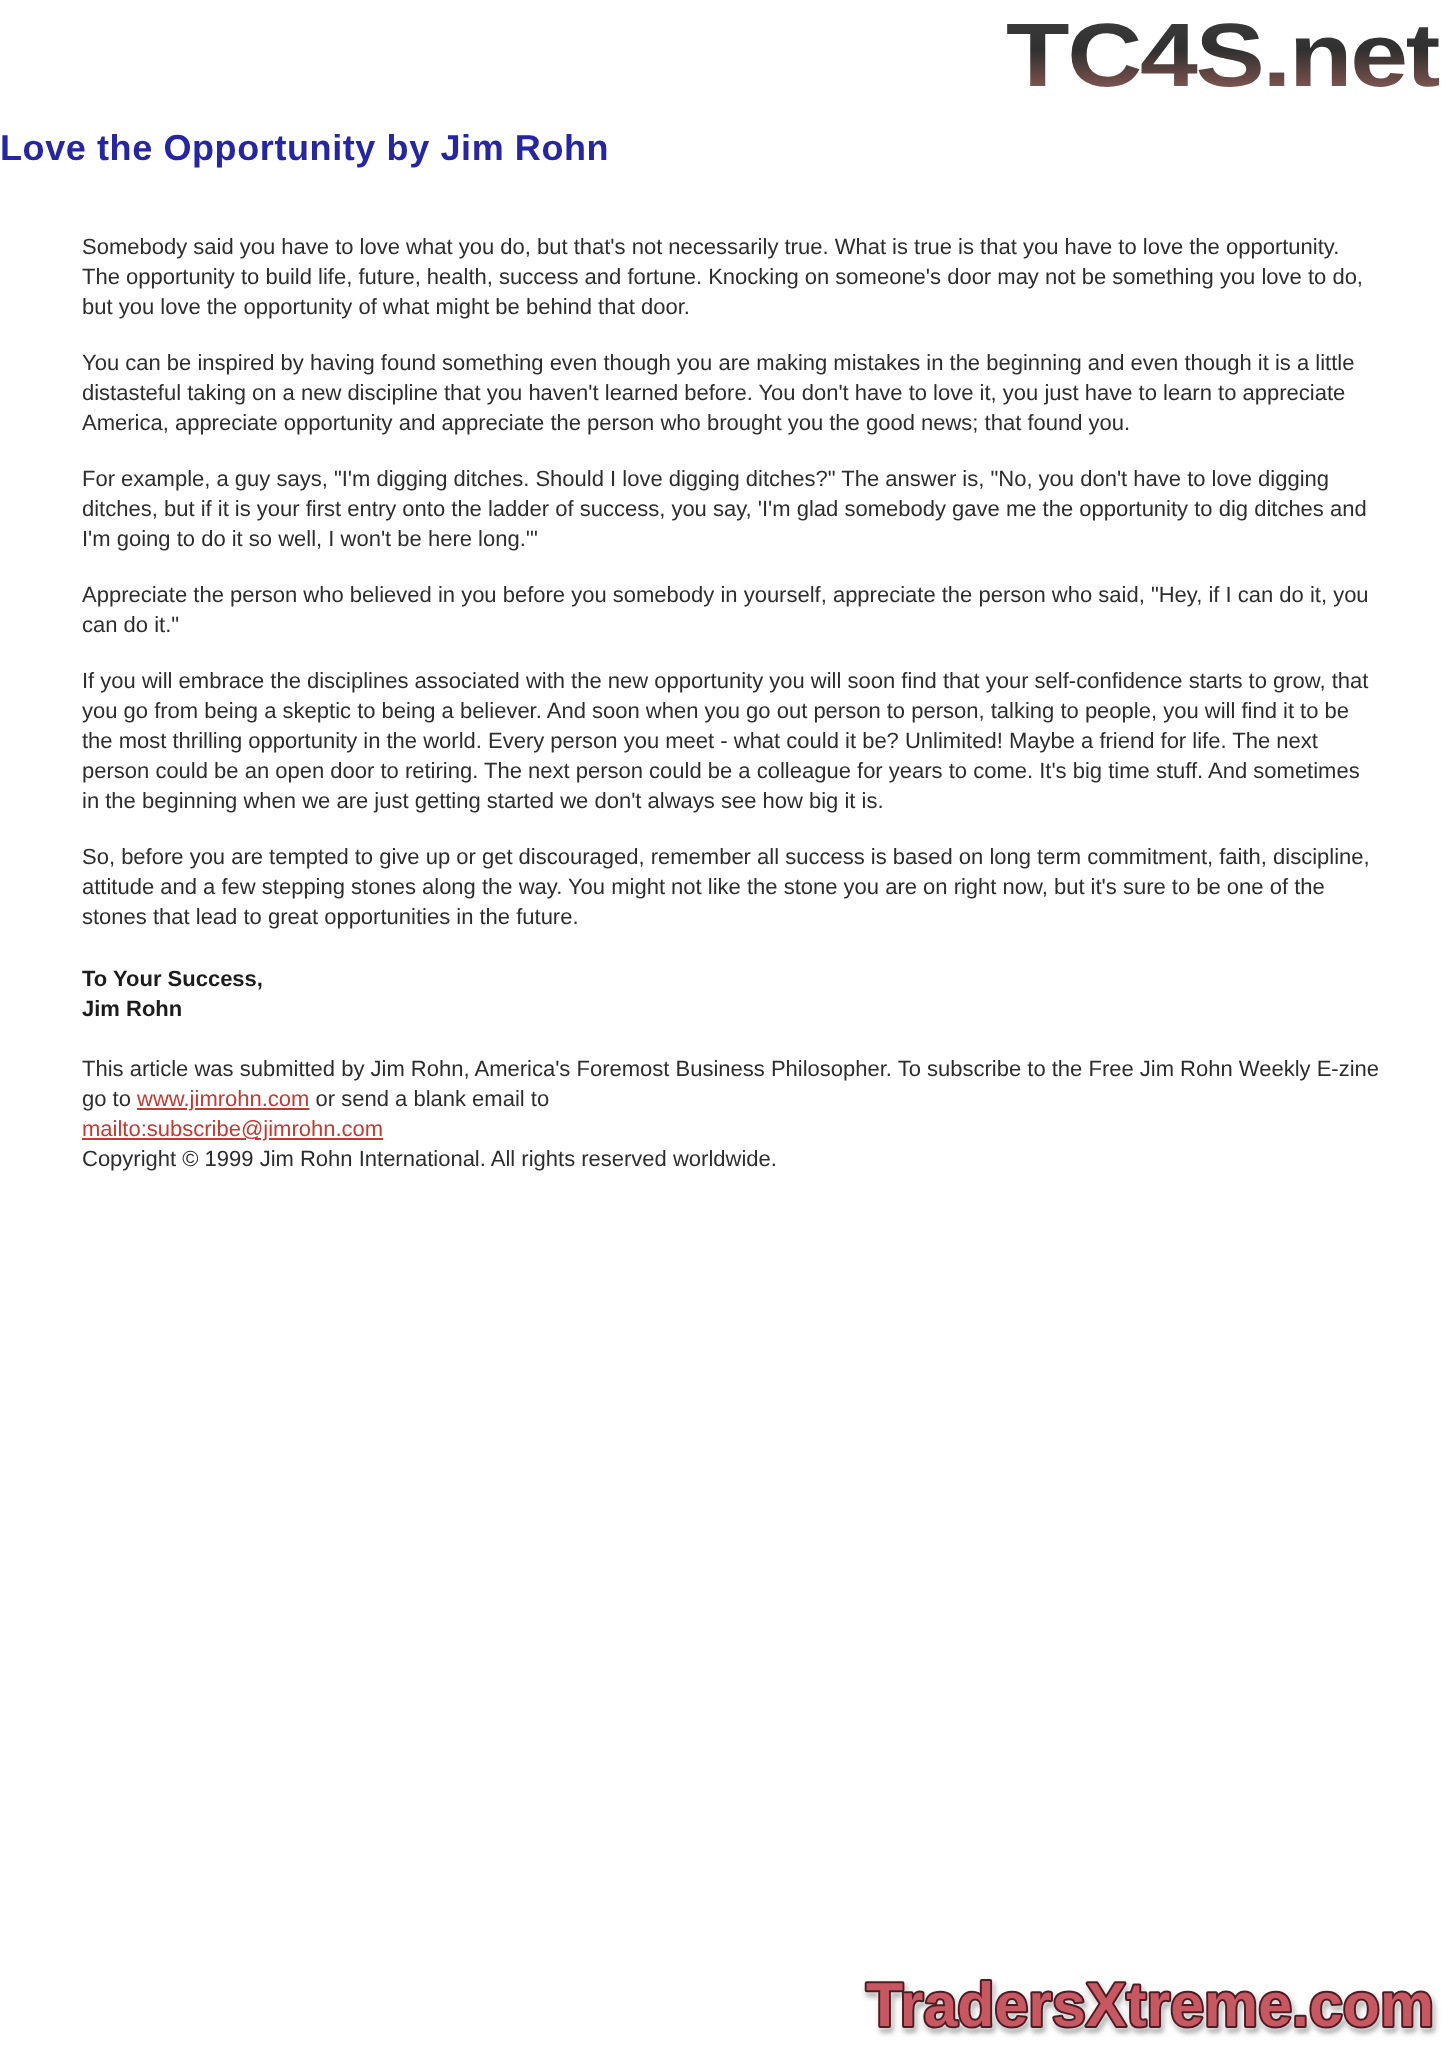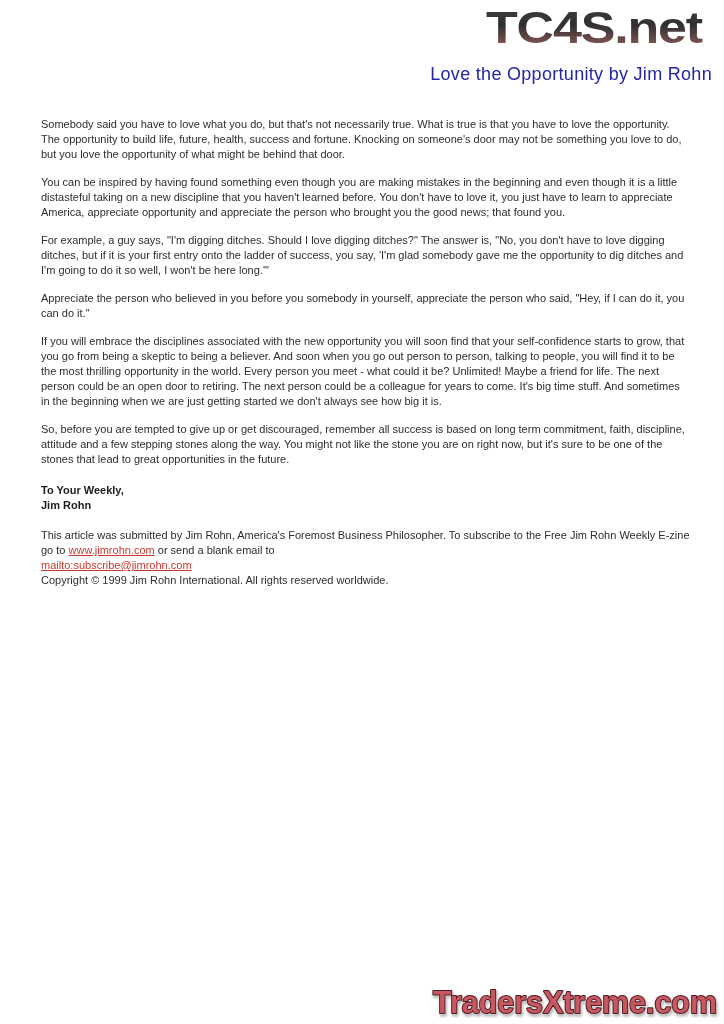--- a/index.html
+++ b/index.html
@@ -6,30 +6,30 @@
   .page {
     position: relative;
     width: 724px;
     height: 1024px;
     background: #ffffff;
     overflow: hidden;
     font-family: "Liberation Sans", "DejaVu Sans", sans-serif;
   }
 
   
-  .top-logo { position: absolute; top: 2px; right: 19px; }
+  .top-logo { position: absolute; top: 2px; right: 2px; }
 
   
   .title {
     position: absolute;
-    top: 64px; left: 0; right: 12px;
+    top: 64px; left: 0; right: 0;
     margin: 0;
-    text-align: right;
+    text-align: left;
     font-size: 18px;
-    font-weight: normal;
+    font-weight: bold;
     letter-spacing: 0.3px;
     color: #2525a5;
   }
 
   
   .content {
     position: absolute;
     top: 117px;
     left: 41px;
     width: 650px;
@@ -77,21 +77,21 @@
 
   <div class="content">
     <p>Somebody said you have to love what you do, but that's not necessarily true. What is true is that you have to love the opportunity. The opportunity to build life, future, health, success and fortune. Knocking on someone's door may not be something you love to do, but you love the opportunity of what might be behind that door.</p>
     <p>You can be inspired by having found something even though you are making mistakes in the beginning and even though it is a little distasteful taking on a new discipline that you haven't learned before. You don't have to love it, you just have to learn to appreciate America, appreciate opportunity and appreciate the person who brought you the good news; that found you.</p>
     <p>For example, a guy says, "I'm digging ditches. Should I love digging ditches?" The answer is, "No, you don't have to love digging ditches, but if it is your first entry onto the ladder of success, you say, 'I'm glad somebody gave me the opportunity to dig ditches and I'm going to do it so well, I won't be here long.'"</p>
     <p>Appreciate the person who believed in you before you somebody in yourself, appreciate the person who said, "Hey, if I can do it, you can do it."</p>
     <p>If you will embrace the disciplines associated with the new opportunity you will soon find that your self-confidence starts to grow, that you go from being a skeptic to being a believer. And soon when you go out person to person, talking to people, you will find it to be the most thrilling opportunity in the world. Every person you meet - what could it be? Unlimited! Maybe a friend for life. The next person could be an open door to retiring. The next person could be a colleague for years to come. It's big time stuff. And sometimes in the beginning when we are just getting started we don't always see how big it is.</p>
     <p>So, before you are tempted to give up or get discouraged, remember all success is based on long term commitment, faith, discipline, attitude and a few stepping stones along the way. You might not like the stone you are on right now, but it's sure to be one of the stones that lead to great opportunities in the future.</p>
 
     <p class="signature">
-      <span>To Your Weekly,</span><br>
+      <span>To Your Success,</span><br>
       <span>Jim Rohn</span>
     </p>
 
     <p class="footer"><span>This article was submitted by Jim Rohn, America's Foremost Business Philosopher. To subscribe to the Free Jim Rohn Weekly E-zine go to </span><a class="link" href="#">www.jimrohn.com</a><span> or send a blank email to</span><br><a class="link" href="#">mailto:subscribe@jimrohn.com</a><br><span>Copyright © 1999 Jim Rohn International. All rights reserved worldwide.</span></p>
   </div>
 
 
   <div class="bottom-logo">
     <svg width="295" height="44" viewBox="0 0 295 44">
       <text x="290" y="33" text-anchor="end" textLength="284" lengthAdjust="spacingAndGlyphs" font-family="'Liberation Sans','DejaVu Sans',sans-serif" font-size="31" font-weight="bold" fill="#c75862" stroke="#4d1b22" stroke-width="2" paint-order="stroke" stroke-linejoin="round">TradersXtreme.com</text>

